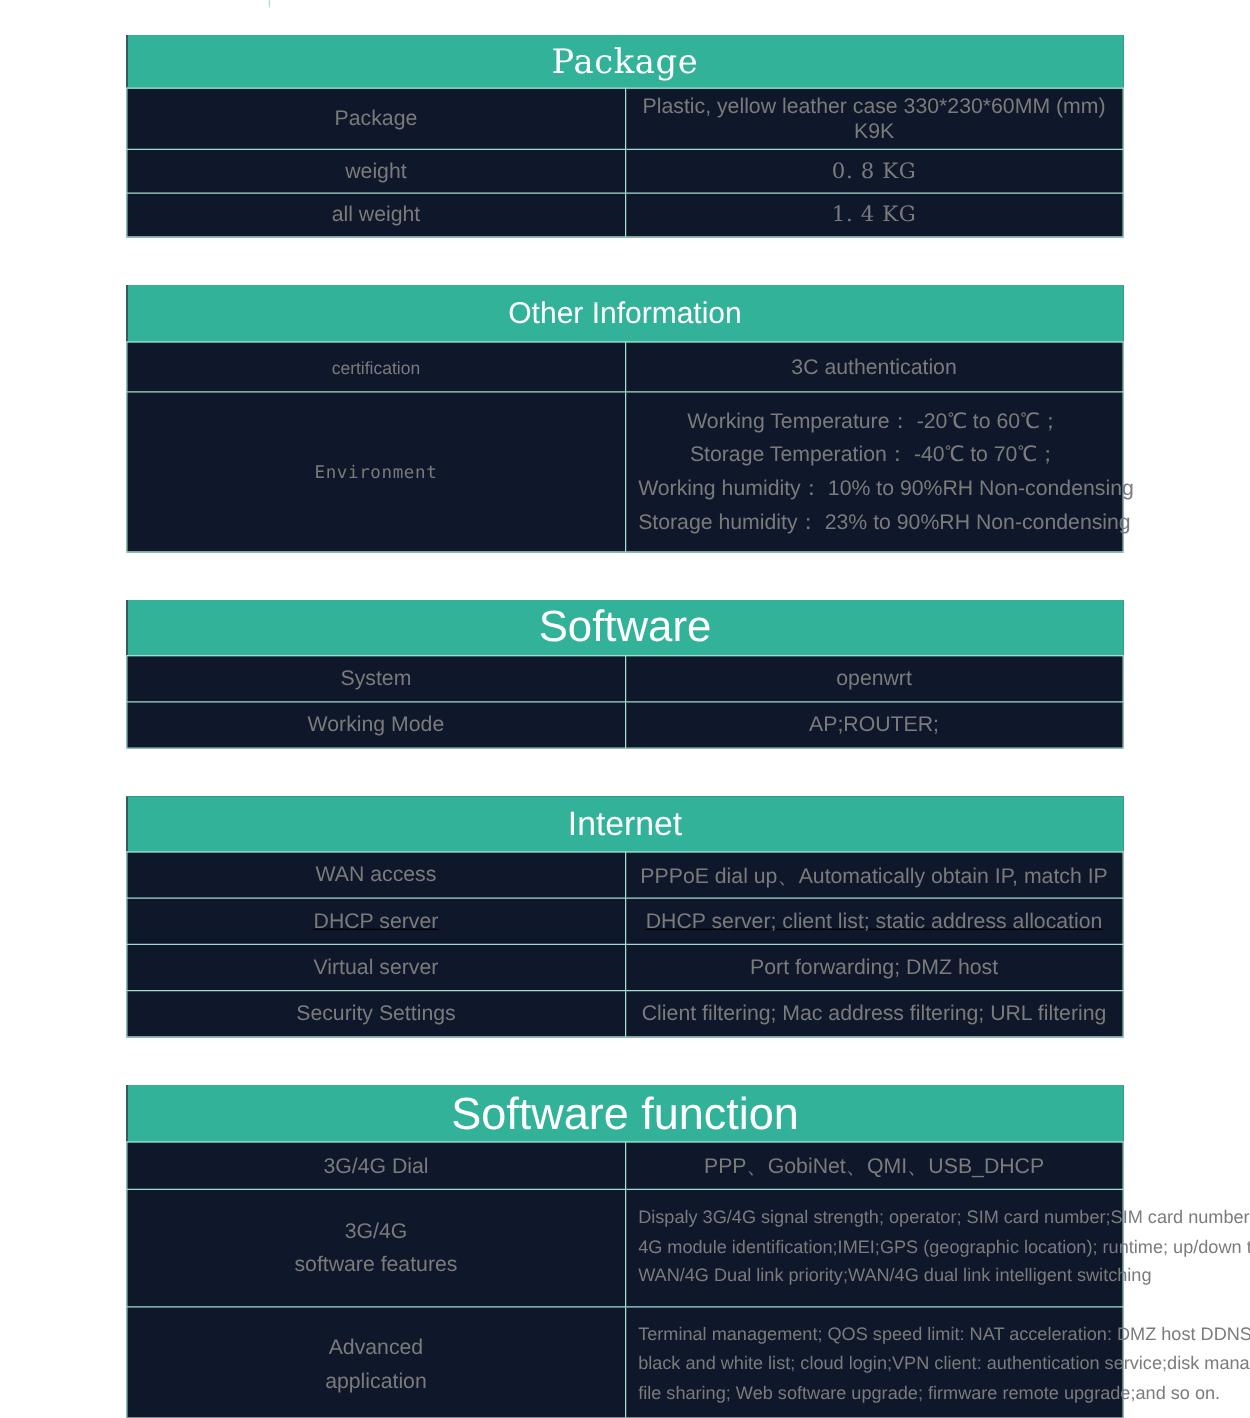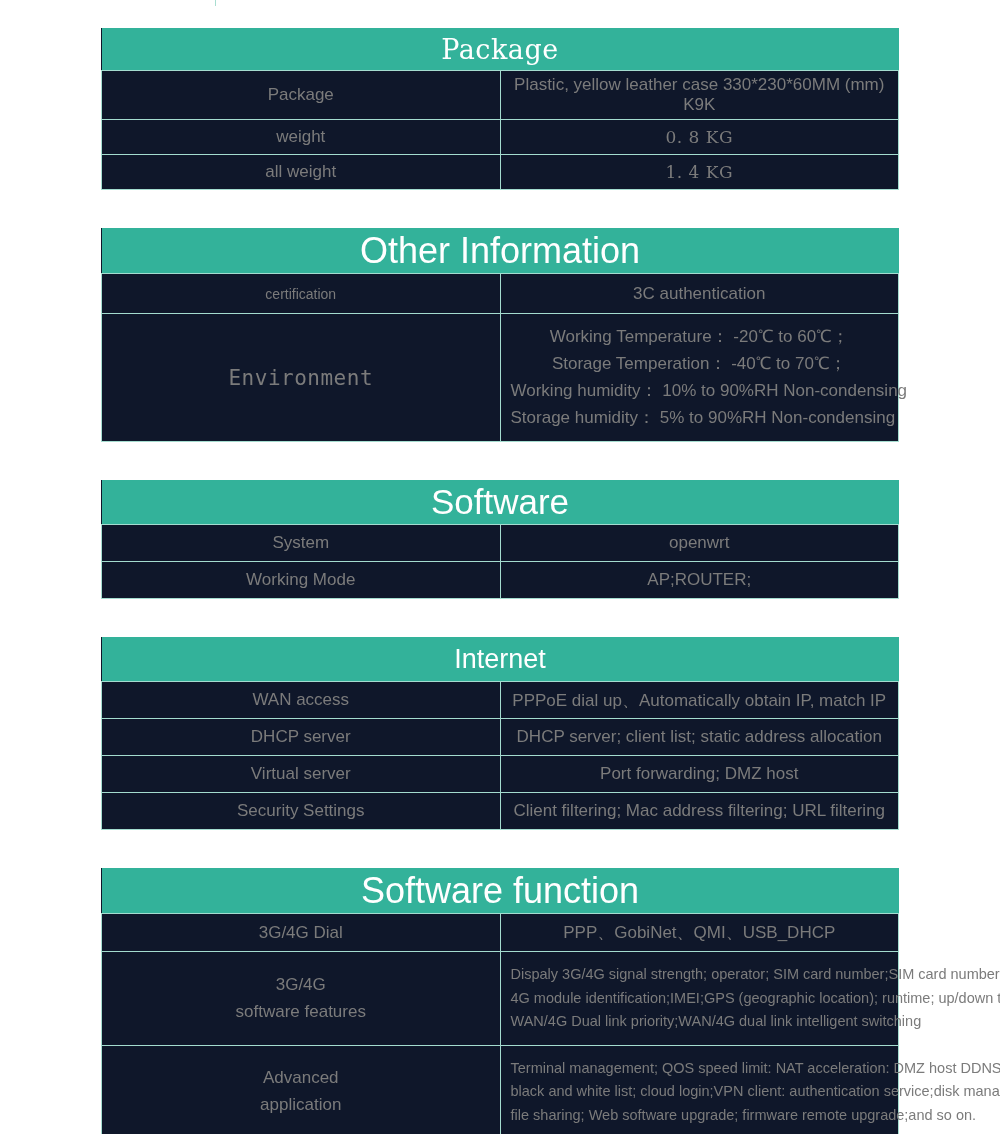--- a/index.html
+++ b/index.html
@@ -149,36 +149,36 @@
               <td class="val serif-cell">1. 4  KG</td>
             </tr>
           </tbody>
         </table>
       </div>
       <div class="gap"></div>
       <div class="spec-wrap">
         <table class="spec-table">
           <thead>
             <tr>
-              <th class="sec-head" colspan="2" style="height: 45px; font-size: 36px;">Other Information</th>
+              <th class="sec-head" colspan="2" style="height: 45px; font-size: 24px;">Other Information</th>
             </tr>
           </thead>
           <tbody>
             <tr style="height: 40px;">
               <td class="lbl" style="font-size: 14px;">certification</td>
               <td class="val">3C authentication</td>
             </tr>
             <tr style="height: 123px;">
-              <td class="lbl mono-cell" style="font-size: 21px;">Environment</td>
+              <td class="lbl mono-cell" style="font-size: 14px;">Environment</td>
               <td class="val">
                 <span class="multi">
                   <span class="ln">Working Temperature： -20℃ to 60℃；</span>
                   <span class="ln">Storage Temperation： -40℃ to 70℃；</span>
                   <span class="ln">Working humidity： 10% to 90%RH Non-condensing</span>
-                  <span class="ln">Storage humidity： 5% to 90%RH Non-condensing</span>
+                  <span class="ln">Storage humidity： 23% to 90%RH Non-condensing</span>
                 </span>
               </td>
             </tr>
           </tbody>
         </table>
       </div>
       <div class="gap"></div>
       <div class="spec-wrap">
         <table class="spec-table">
           <thead>
@@ -204,21 +204,21 @@
           <thead>
             <tr>
               <th class="sec-head" colspan="2" style="height: 44px; font-size: 27px;">Internet</th>
             </tr>
           </thead>
           <tbody>
             <tr style="height: 37px; margin-left: 21px;">
               <td class="lbl">WAN access</td>
               <td class="val">PPPoE dial up、Automatically obtain IP, match IP</td>
             </tr>
-            <tr style="height: 37px;">
+            <tr style="height: 37px; text-decoration: underline;">
               <td class="lbl">DHCP server</td>
               <td class="val">DHCP server; client list; static address allocation</td>
             </tr>
             <tr style="height: 37px;">
               <td class="lbl">Virtual server</td>
               <td class="val">Port forwarding; DMZ host</td>
             </tr>
             <tr style="height: 37px;">
               <td class="lbl">Security Settings</td>
               <td class="val">Client filtering; Mac address filtering; URL filtering</td>

